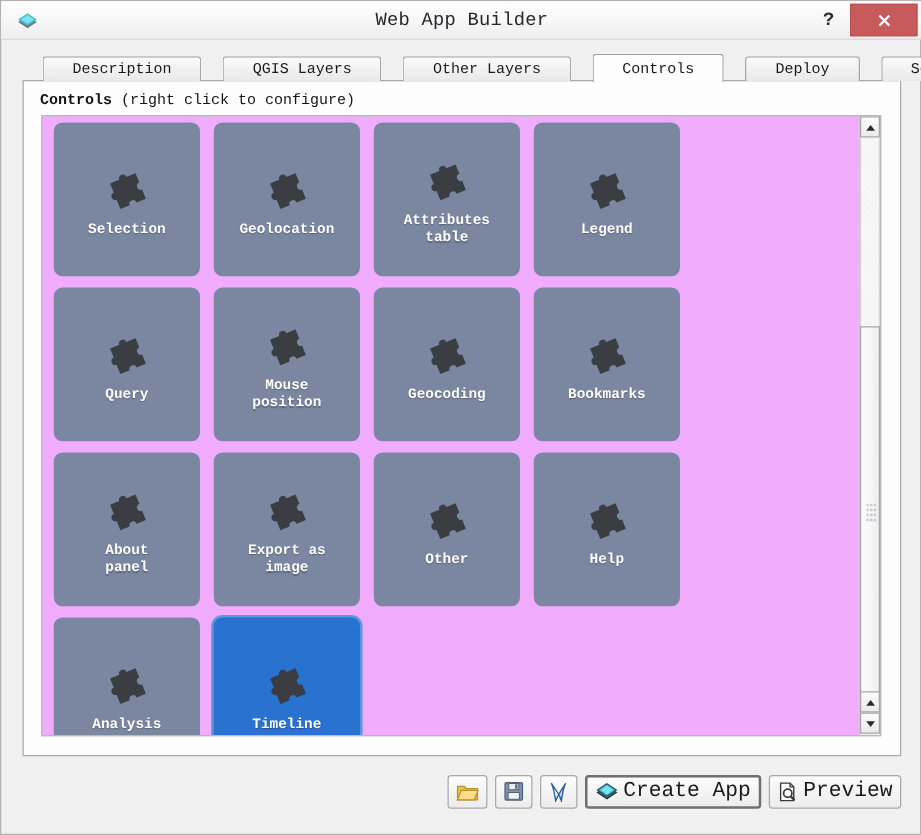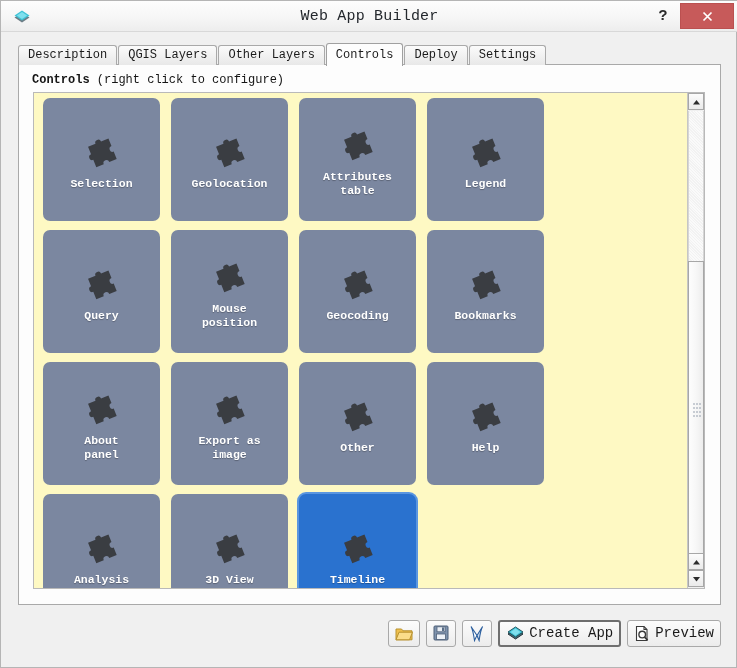--- a/index.html
+++ b/index.html
@@ -61,31 +61,32 @@
 
   
   #tabstrip {
     position: absolute; left: 17px; top: 42px;
     height: 22px;
     display: flex; align-items: flex-end;
     z-index: 5;
   }
   .tab {
     height: 20px;
-    padding: 0 9px;
+    padding: 0 23px;
     margin-right: 1px;
     line-height: 19px;
     font-size: 12px;
     color: #1a1a1a;
     background: linear-gradient(to bottom, #fbfbfb, #e8e8e8);
     border: 1px solid #a9a9a9;
     border-bottom: none;
     border-radius: 3px 3px 0 0;
     cursor: default;
     white-space: nowrap;
+    margin-left: 16px;
   }
   .tab.active {
     height: 23px;
     line-height: 22px;
     background: #fdfdfd;
     border-color: #a0a0a0;
     position: relative;
     z-index: 6;
     margin-bottom: -1px;
   }
@@ -102,21 +103,21 @@
     position: absolute; left: 13px; top: 8px;
     font-size: 12px; color: #141414;
   }
   #group-label b { font-weight: bold; }
   #group-label span { font-weight: normal; }
 
   
   #scrollarea {
     position: absolute; left: 14px; top: 27px;
     width: 672px; height: 497px;
-    background: #fef9c3;
+    background: #f0abfc;
     border: 1px solid #b9b9b9;
     overflow: hidden;
   }
   #tiles {
     position: absolute; left: 9px; top: 5px;
     width: 637px;
     display: flex; flex-wrap: wrap;
   }
   .tile {
     width: 117px; height: 123px;
@@ -201,21 +202,21 @@
   .tbtn {
     height: 27px;
     min-width: 28px;
     margin-left: 6px;
     padding: 0 6px;
     background: linear-gradient(to bottom, #fcfcfc, #ececec);
     border: 1px solid #a9a9a9;
     border-radius: 3px;
     display: flex; align-items: center; justify-content: center;
     gap: 4px;
-    font-size: 14px;
+    font-size: 17px;
     color: #1a1a1a;
     cursor: default;
     white-space: nowrap;
   }
   .tbtn.default { border: 2px solid #6f6f6f; }
   .tbtn svg { display: block; }
 </style>
 </head>
 <body>
 
@@ -383,30 +384,20 @@
           </div>
           <div class="tile">
             <div class="tile-icon">
               <svg width="38" height="38" viewBox="0 0 38 38">
                 <g transform="rotate(-22 19 19)" fill="#3a3d42">
                   <path d="M8 9 h8 a3 3 0 1 1 6 0 h8 v8 a3 3 0 1 0 0 6 v8 h-8 a3 3 0 1 0 -6 0 h-8 v-8 a3 3 0 1 1 0 -6 z"></path>
                 </g>
               </svg>
             </div>
             <div class="tile-label">Analysis</div>
-          </div>
-          <div class="tile">
-            <div class="tile-icon">
-              <svg width="38" height="38" viewBox="0 0 38 38">
-                <g transform="rotate(-22 19 19)" fill="#3a3d42">
-                  <path d="M8 9 h8 a3 3 0 1 1 6 0 h8 v8 a3 3 0 1 0 0 6 v8 h-8 a3 3 0 1 0 -6 0 h-8 v-8 a3 3 0 1 1 0 -6 z"></path>
-                </g>
-              </svg>
-            </div>
-            <div class="tile-label">3D View</div>
           </div>
           <div class="tile selected">
             <div class="tile-icon">
               <svg width="38" height="38" viewBox="0 0 38 38">
                 <g transform="rotate(-22 19 19)" fill="#3a3d42">
                   <path d="M8 9 h8 a3 3 0 1 1 6 0 h8 v8 a3 3 0 1 0 0 6 v8 h-8 a3 3 0 1 0 -6 0 h-8 v-8 a3 3 0 1 1 0 -6 z"></path>
                 </g>
               </svg>
             </div>
             <div class="tile-label">Timeline</div>

